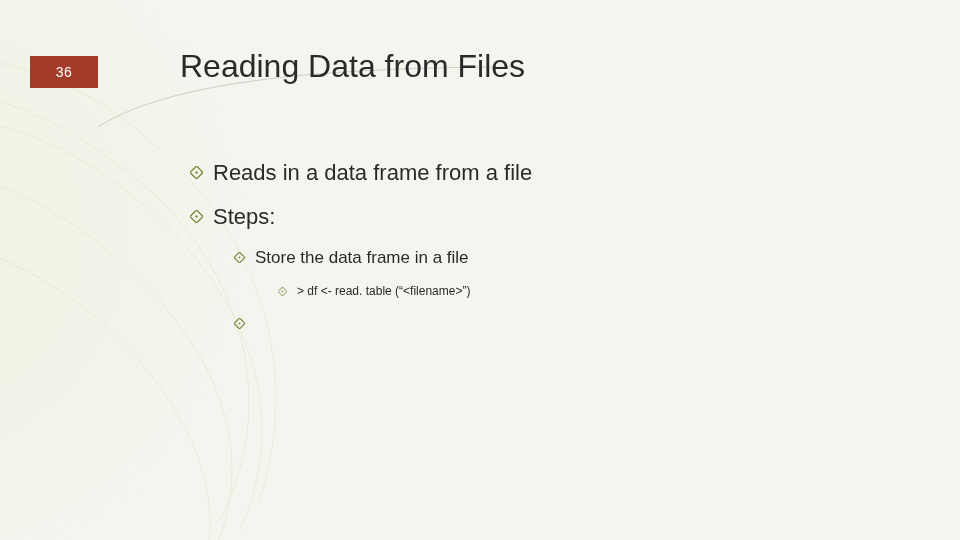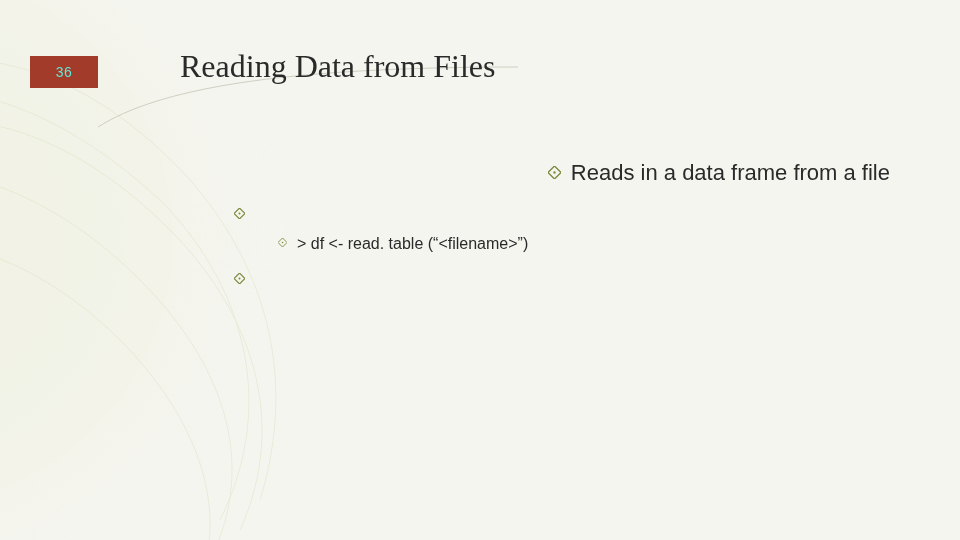--- a/index.html
+++ b/index.html
@@ -19,21 +19,21 @@
     pointer-events: none;
     opacity: 0.55;
   }
   .slide-number-badge {
     position: absolute;
     top: 56px;
     left: 30px;
     width: 68px;
     height: 32px;
     background: #a33b2b;
-    color: #5eead4;
+    color: #ffffff;
     font-size: 14px;
     display: flex;
     align-items: center;
     justify-content: center;
     letter-spacing: 0.5px;
   }
   .deco-line {
     position: absolute;
     left: 98px;
     top: 59px;
@@ -41,36 +41,35 @@
     height: 70px;
     pointer-events: none;
   }
   .title {
     position: absolute;
     top: 48px;
     left: 180px;
     font-size: 32px;
     color: #2a2a2a;
     font-weight: 400;
-    font-family: Liberation Serif, serif;
   }
   .content {
     position: absolute;
     top: 160px;
     left: 190px;
     width: 700px;
   }
   .item, .subitem, .subsubitem {
     display: flex;
     align-items: flex-start;
     color: #2a2a2a;
   }
-  .item { font-size: 22px; margin-bottom: 18px; justify-content: flex-end; }
+  .item { font-size: 22px; margin-bottom: 18px; }
   .subitem { font-size: 17px; margin-left: 44px; margin-bottom: 16px; }
-  .subsubitem { font-size: 16px; margin-left: 88px; margin-bottom: 16px; text-align: center; }
+  .subsubitem { font-size: 12px; margin-left: 88px; margin-bottom: 16px; text-align: center; }
   .bullet {
     color: #7a8a3a;
     margin-right: 10px;
     flex-shrink: 0;
     display: inline-flex;
     align-items: center;
   }
   .item .bullet svg { width: 13px; height: 13px; margin-top: 6px; }
   .subitem .bullet svg { width: 11px; height: 11px; margin-top: 4px; }
   .subsubitem .bullet svg { width: 9px; height: 9px; margin-top: 3px; }
@@ -111,28 +110,38 @@
   <div class="item">
     <span class="bullet">
       <svg viewBox="0 0 10 10">
           <path d="M5 0 L10 5 L5 10 L0 5 Z" fill="none" stroke="#7a8a3a" stroke-width="1"></path>
           <circle cx="5" cy="5" r="0.9" fill="#7a8a3a"></circle>
         </svg>
     </span>
     <span>Reads in a data frame from a file</span>
   </div>
 
+  <div class="item">
+    <span class="bullet">
+      <svg viewBox="0 0 10 10">
+          <path d="M5 0 L10 5 L5 10 L0 5 Z" fill="none" stroke="#7a8a3a" stroke-width="1"></path>
+          <circle cx="5" cy="5" r="0.9" fill="#7a8a3a"></circle>
+        </svg>
+    </span>
+    <span>Steps:</span>
+  </div>
 
   <div class="subitem">
     <span class="bullet">
       <svg viewBox="0 0 10 10">
           <path d="M5 0 L10 5 L5 10 L0 5 Z" fill="none" stroke="#7a8a3a" stroke-width="1"></path>
           <circle cx="5" cy="5" r="0.9" fill="#7a8a3a"></circle>
         </svg>
     </span>
+    <span>Store the data frame in a file</span>
   </div>
 
 
   <div class="subsubitem">
     <span class="bullet">
       <svg viewBox="0 0 10 10">
           <path d="M5 0 L10 5 L5 10 L0 5 Z" fill="none" stroke="#7a8a3a" stroke-width="1"></path>
           <circle cx="5" cy="5" r="0.9" fill="#7a8a3a"></circle>
         </svg>
     </span>

